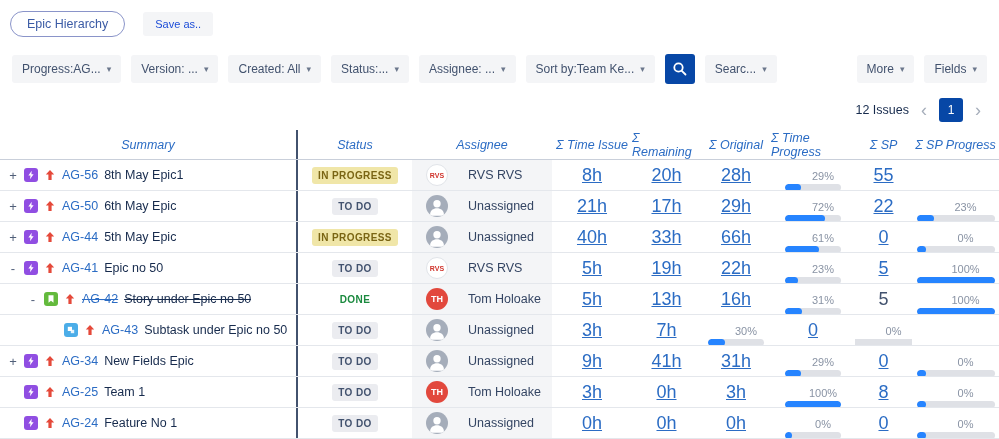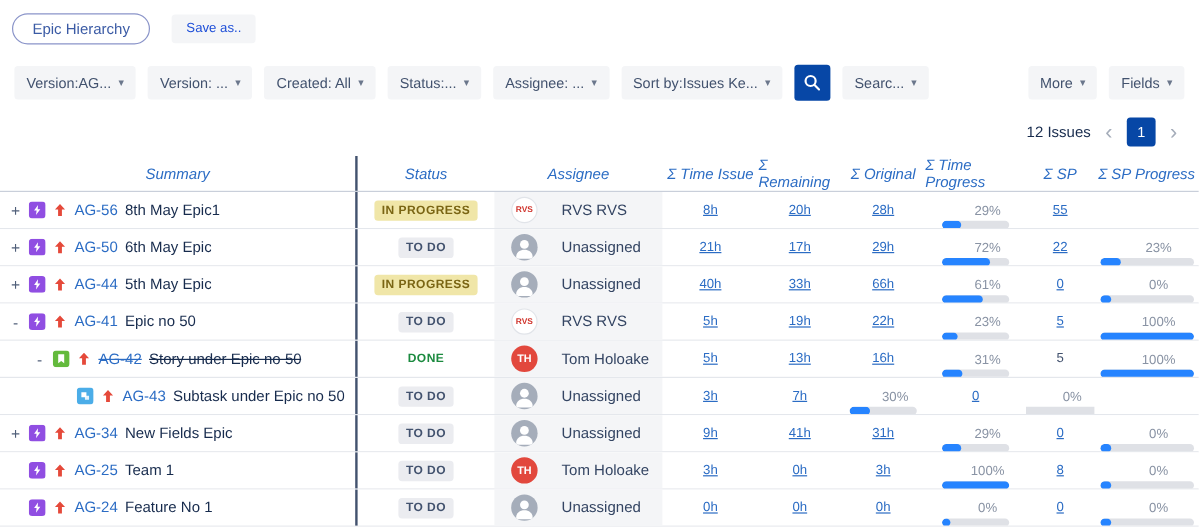--- a/index.html
+++ b/index.html
@@ -54,61 +54,61 @@
   .aname { color: #344563; font-size: 12.5px; white-space: nowrap; }
   .avatar { width: 22px; height: 22px; border-radius: 50%; display: inline-flex; align-items: center; justify-content: center; flex: none; overflow: hidden; }
   .avatar .av-person { display: none; width: 22px; height: 22px; }
   .av-rvs { background: #fff; border: 1px solid #E1E4E9; }
   .av-rvs .av-initials { color: #D0342C; font-weight: bold; font-size: 7px; }
   .av-th { background: #E2483D; }
   .av-th .av-initials { color: #fff; font-weight: bold; font-size: 9px; }
   .av-none { background: #A5ADBA; }
   .av-none .av-person { display: block; }
 
-  .numlink { color: #2B6CC4; text-decoration: underline; cursor: pointer; font-size: 11px; text-align: center; }
+  .numlink { color: #2B6CC4; text-decoration: underline; cursor: pointer; font-size: 18px; text-align: center; }
   .numlink.plain { color: #42526E; text-decoration: none; cursor: default; }
 
   .pwrap { display: flex; flex-direction: column; align-items: center; }
   .pct { font-size: 11px; color: #8993A4; line-height: 12px; margin-bottom: 2px; transform: translateX(10px); margin-top: 10px; }
   .track { height: 7px; background: #DFE1E6; border-radius: 4px; overflow: hidden; }
   .pwrap.tp .track { width: 56px; }
   .pwrap.sp .track { width: 78px; }
   .fill { height: 100%; background: #2684FF; border-radius: 4px; }
 </style>
 </head>
 <body>
 
 <div class="topbar">
   <button class="btn-pill">Epic Hierarchy</button>
   <button class="btn-gray">Save as..</button>
 </div>
 
 <div class="filterbar">
   <button class="filter-btn">
-    <span>Version:AG...</span>
+    <span>Progress:AG...</span>
     <span class="chev">▾</span>
   </button>
   <button class="filter-btn">
     <span>Version: ...</span>
     <span class="chev">▾</span>
   </button>
   <button class="filter-btn">
     <span>Created: All</span>
     <span class="chev">▾</span>
   </button>
   <button class="filter-btn">
     <span>Status:...</span>
     <span class="chev">▾</span>
   </button>
   <button class="filter-btn">
     <span>Assignee: ...</span>
     <span class="chev">▾</span>
   </button>
   <button class="filter-btn">
-    <span>Sort by:Issues Ke...</span>
+    <span>Sort by:Team Ke...</span>
     <span class="chev">▾</span>
   </button>
   <button class="search-btn">
     <svg width="16" height="16" viewBox="0 0 16 16">
       <circle cx="6.5" cy="6.5" r="4.2" fill="none" stroke="#fff" stroke-width="1.8"></circle>
       <line x1="9.8" y1="9.8" x2="13.5" y2="13.5" stroke="#fff" stroke-width="1.8" stroke-linecap="round"></line>
     </svg>
   </button>
   <button class="filter-btn">
     <span>Searc...</span>

